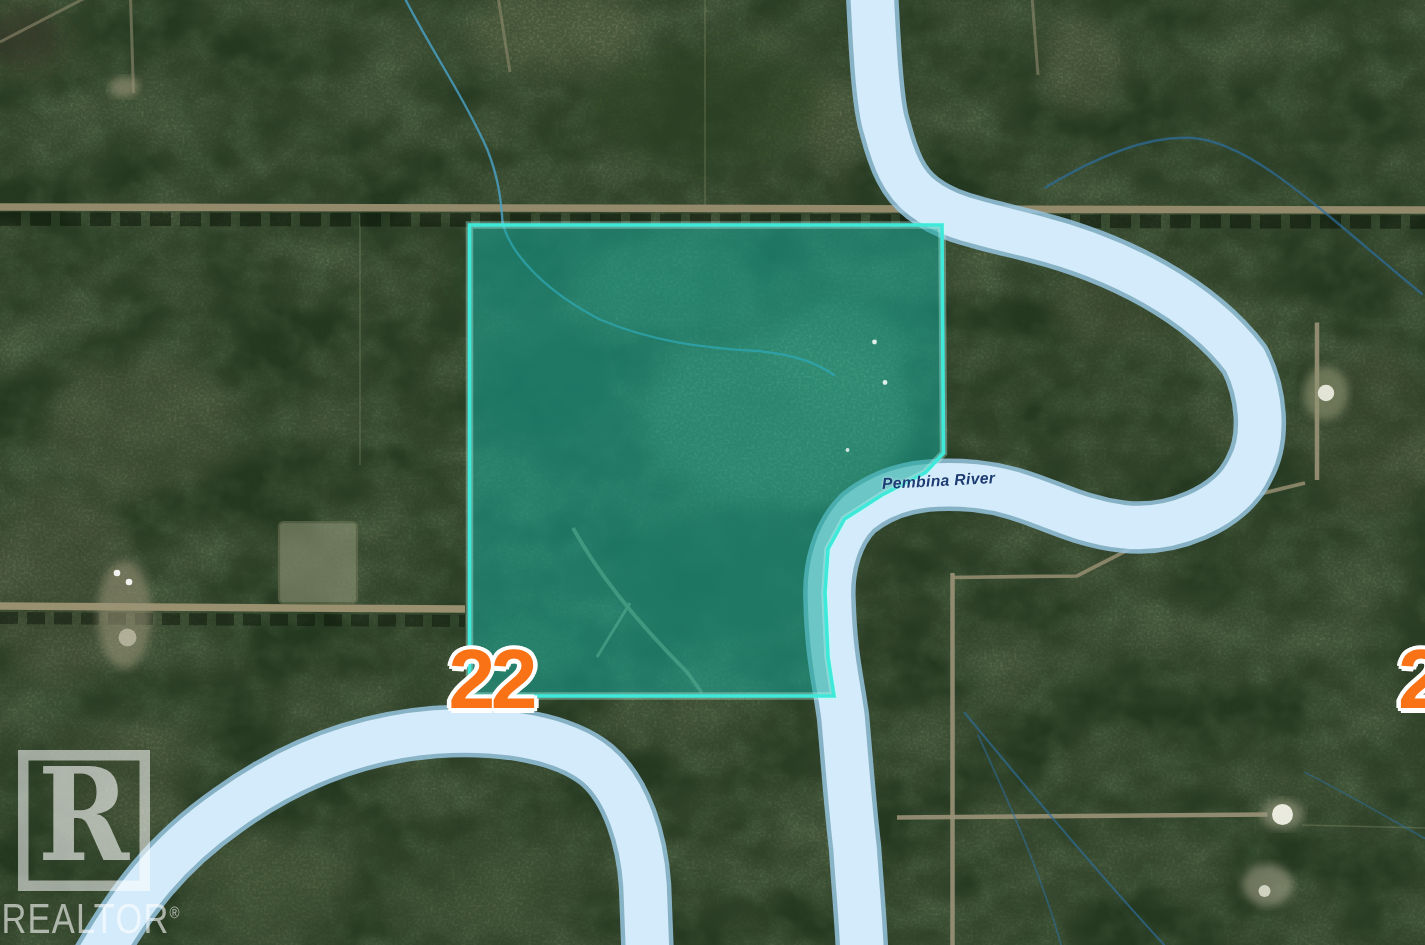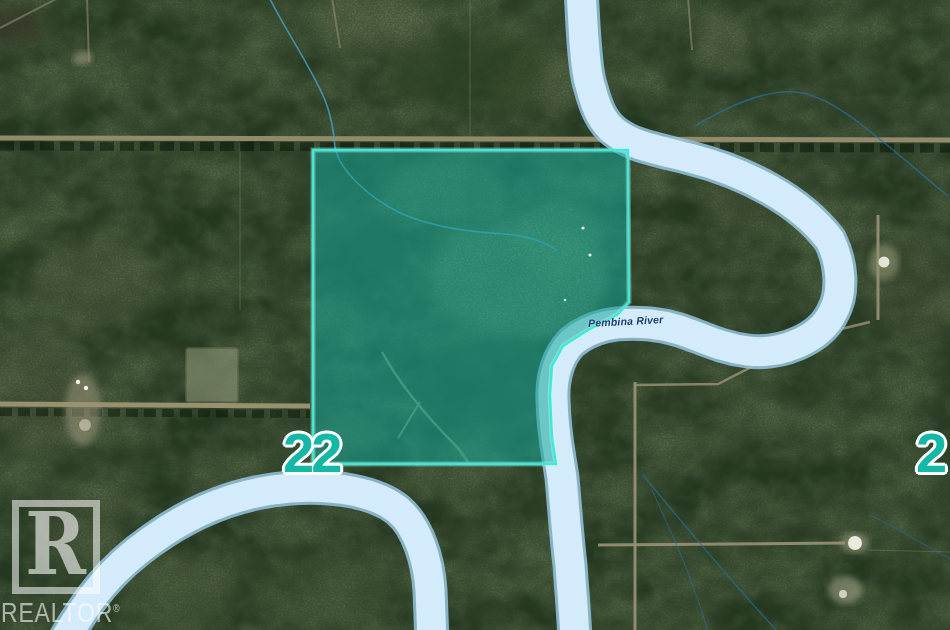--- a/index.html
+++ b/index.html
@@ -12,25 +12,26 @@
     position:absolute;left:588px;top:317px;
     font:italic 700 10.5px "Liberation Sans",sans-serif;
     color:#1c3c74;letter-spacing:0.2px;
     transform:rotate(-3deg);transform-origin:left center;
     text-shadow:0 0 2px rgba(230,242,252,0.85);
     white-space:nowrap;
   }
   .section-number{
     position:absolute;
     font:700 56px "Liberation Sans",sans-serif;
-    color:#14b8a6;letter-spacing:-3px;line-height:1;
+    color:#f97316;letter-spacing:-3px;line-height:1;
     text-shadow:
       -2px -2px 0 #fff, 2px -2px 0 #fff, -2px 2px 0 #fff, 2px 2px 0 #fff,
        0 -2px 0 #fff, 0 2px 0 #fff, -2px 0 0 #fff, 2px 0 0 #fff,
       -3px 0 0 #fff, 3px 0 0 #fff, 0 3px 0 #fff, 0 -3px 0 #fff;
+    margin-left: 16px;
   }
   .section-22{left:283px;top:425px;}
   .section-2{left:916px;top:425px;}
   .watermark{position:absolute;left:0;top:500px;width:130px;color:rgba(255,255,255,0.58);}
   .logo-box{
     margin-left:12px;width:74px;height:80px;
     border:7px solid rgba(255,255,255,0.55);
     display:flex;align-items:center;justify-content:center;
   }
   .logo-r{

